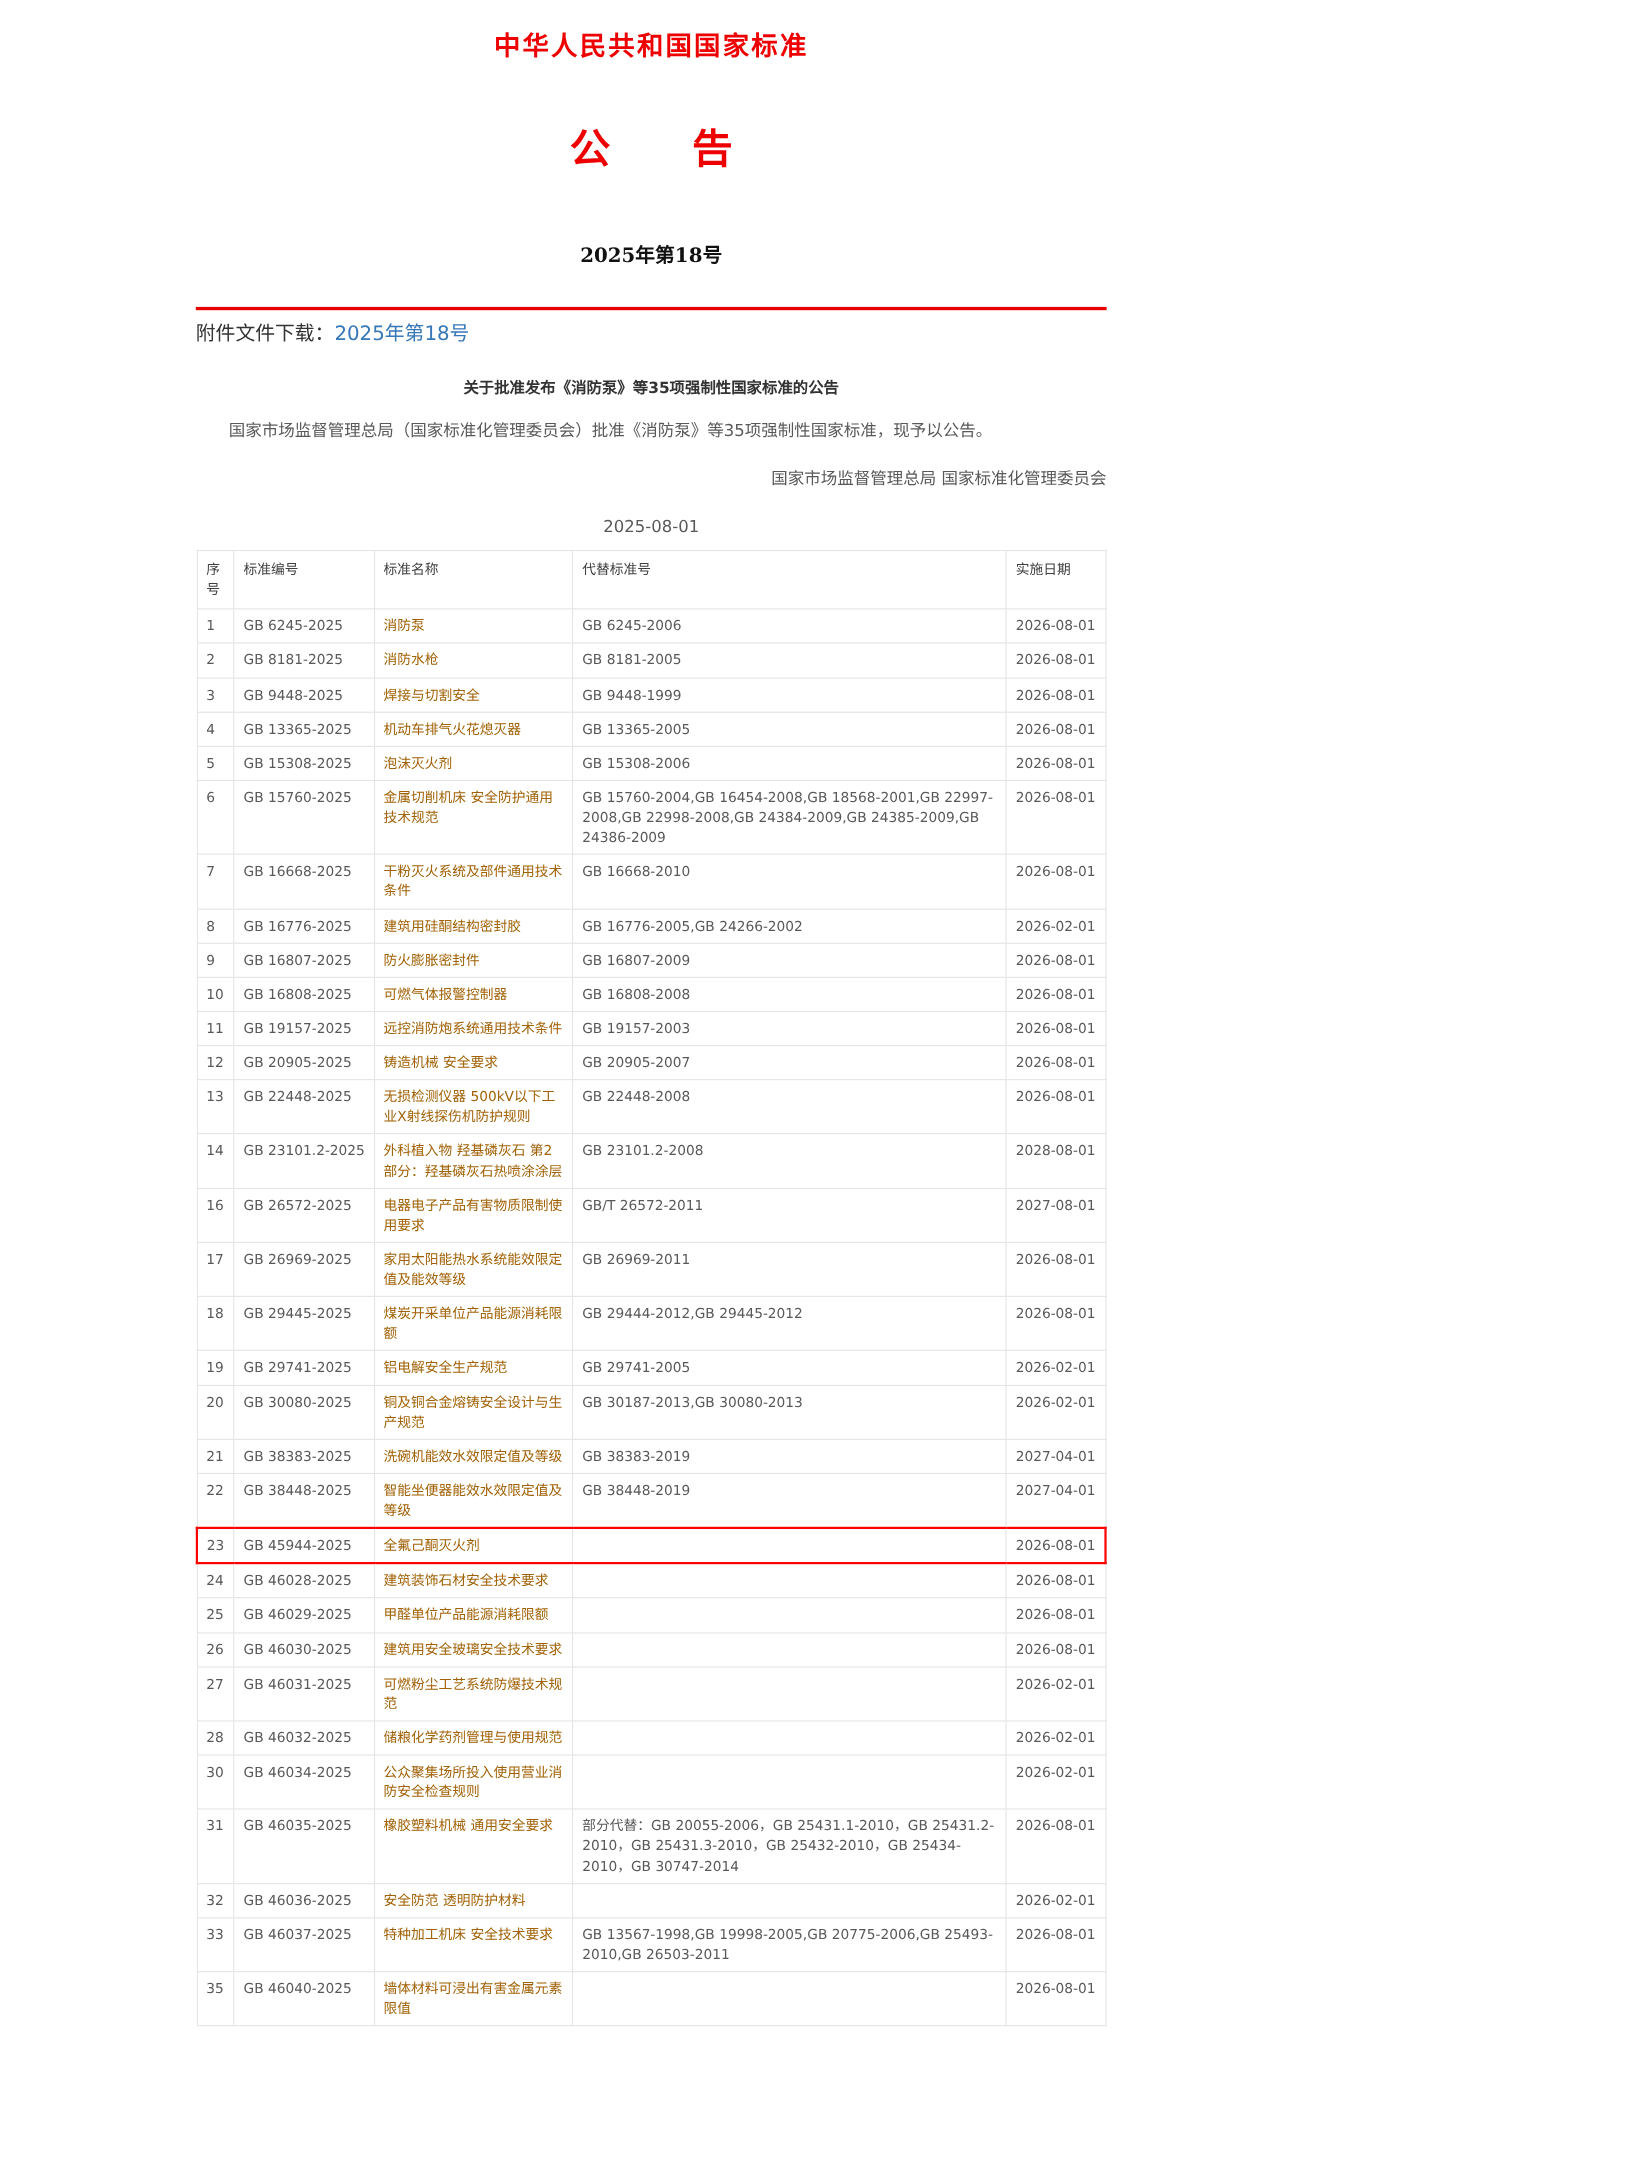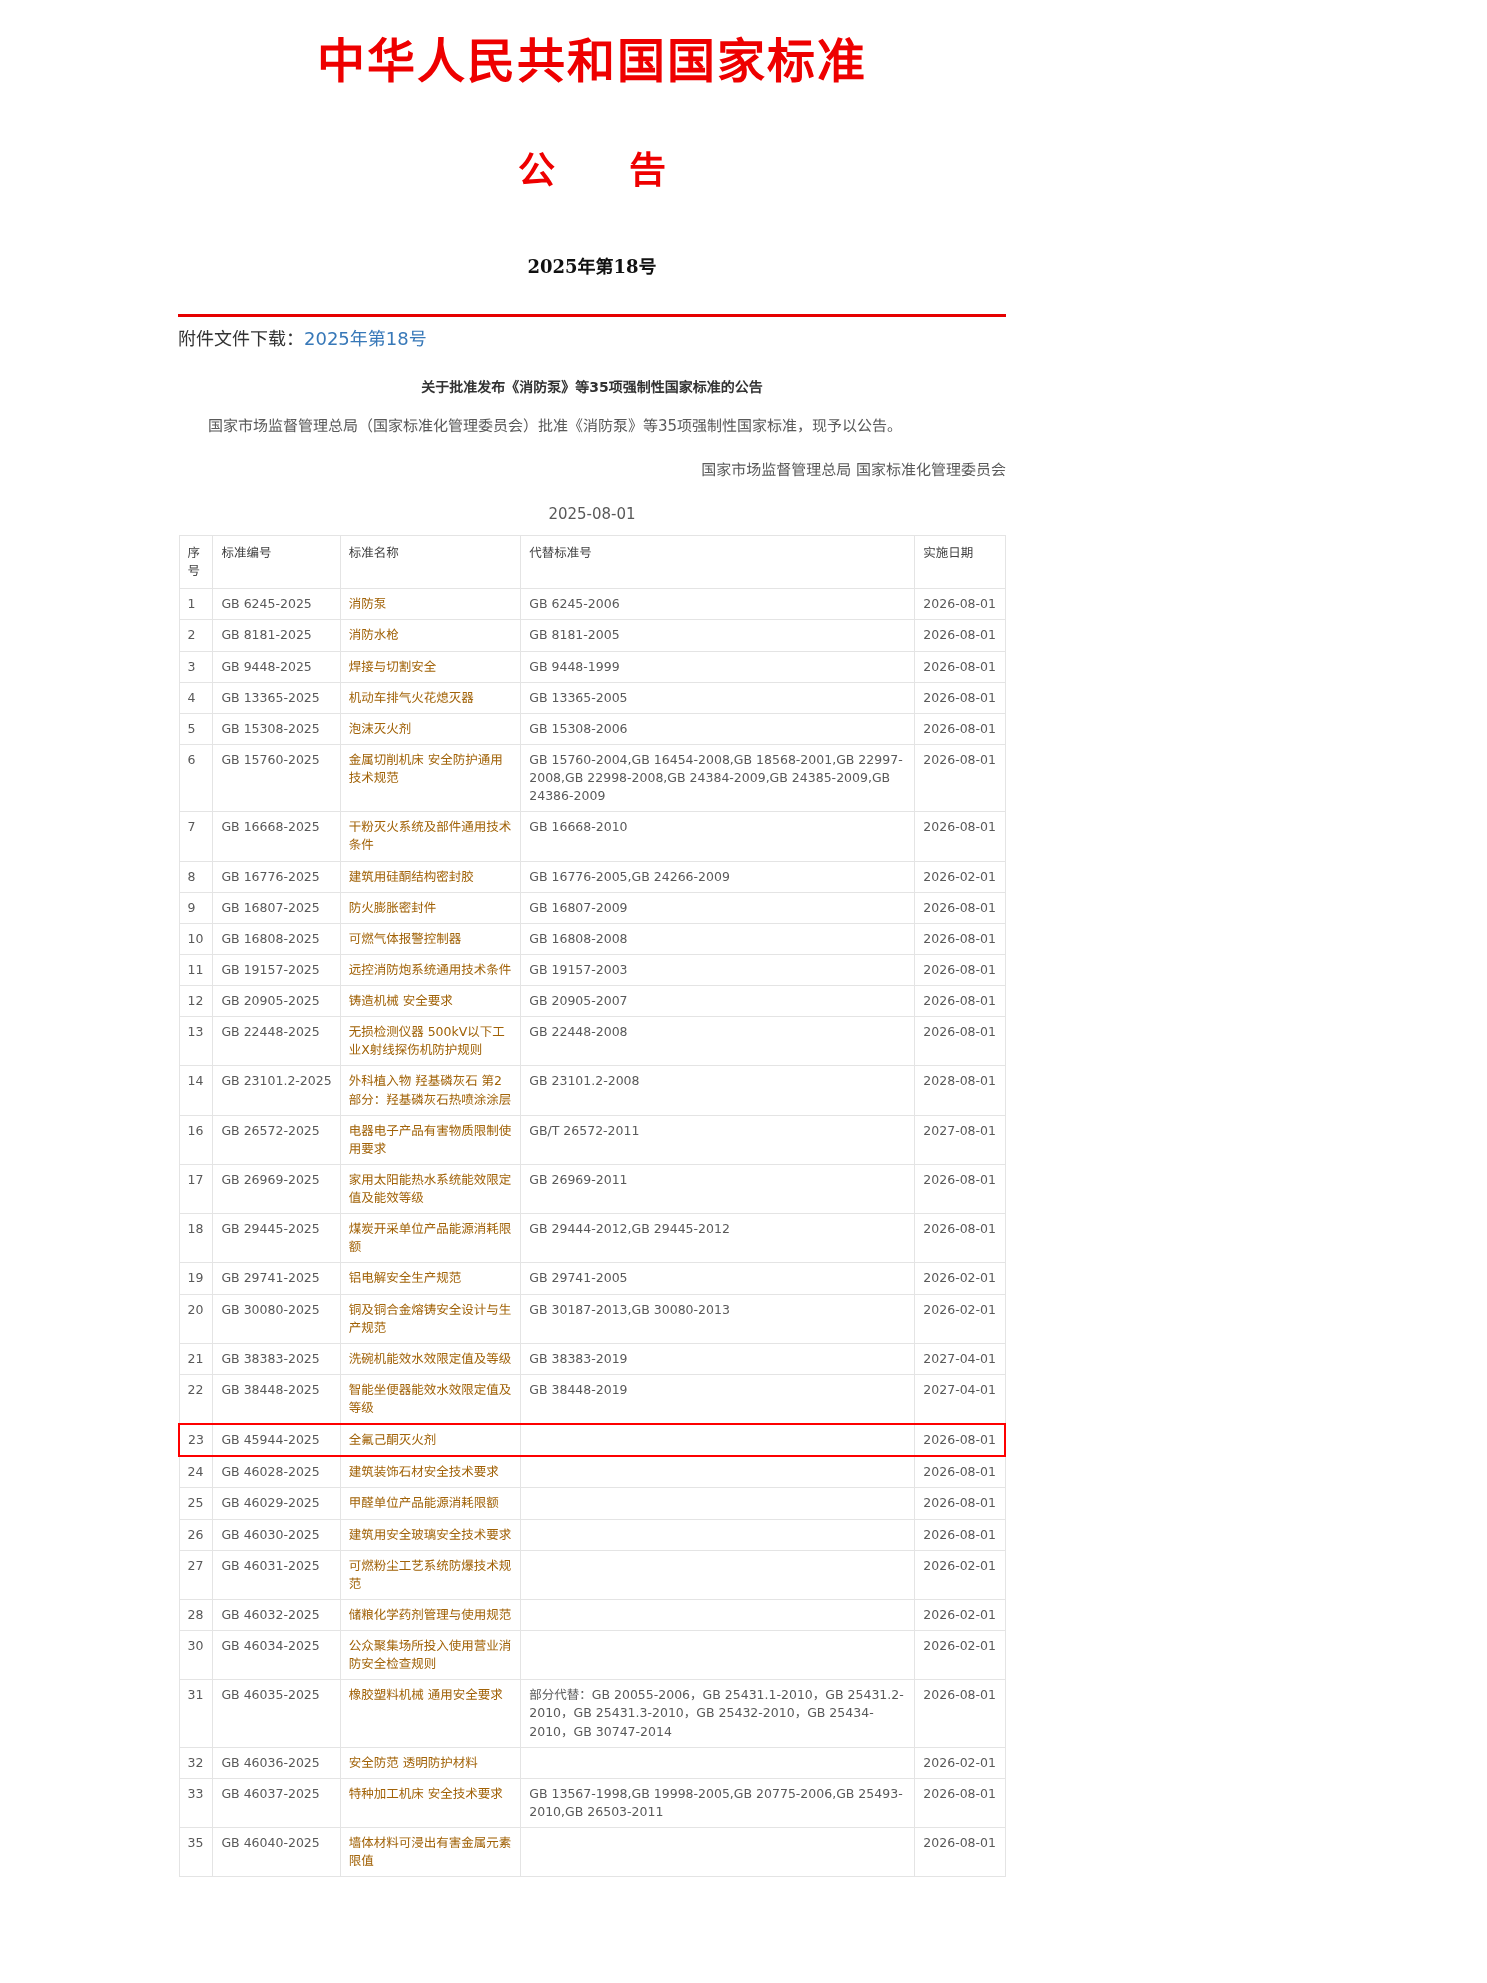--- a/index.html
+++ b/index.html
@@ -4,21 +4,21 @@
 <style>
   html,body{margin:0;padding:0;}
   body{
     width:1487px;height:1983px;background:#ffffff;
     font-family:"DejaVu Sans","Liberation Sans",sans-serif;
     color:#333;position:relative;overflow:hidden;
   }
   .content{width:828px;margin-left:178px;}
   .main-title{
     font-family:"DejaVu Serif","Liberation Serif",serif;
-    color:#ee0000;font-size:48px;font-weight:bold;
+    color:#ee0000;font-size:24px;font-weight:bold;
     text-align:center;letter-spacing:2px;
     padding-top:22px;margin:0;
   }
   .announce-title{
     font-family:"DejaVu Serif","Liberation Serif",serif;
     color:#ee0000;font-size:37px;font-weight:bold;
     text-align:center;margin:48px 0 0 0;
   }
   .issue-number{
     font-family:"DejaVu Serif","Liberation Serif",serif;
@@ -153,21 +153,21 @@
     <td>7</td>
     <td class="nowrap">GB 16668-2025</td>
     <td><a href="#">干粉灭火系统及部件通用技术条件</a></td>
     <td>GB 16668-2010</td>
     <td class="nowrap">2026-08-01</td>
   </tr>
         <tr>
     <td>8</td>
     <td class="nowrap">GB 16776-2025</td>
     <td><a href="#">建筑用硅酮结构密封胶</a></td>
-    <td>GB 16776-2005,GB 24266-2009</td>
+    <td>GB 16776-2005,GB 24266-2002</td>
     <td class="nowrap">2026-02-01</td>
   </tr>
         <tr>
     <td>9</td>
     <td class="nowrap">GB 16807-2025</td>
     <td><a href="#">防火膨胀密封件</a></td>
     <td>GB 16807-2009</td>
     <td class="nowrap">2026-08-01</td>
   </tr>
         <tr>

